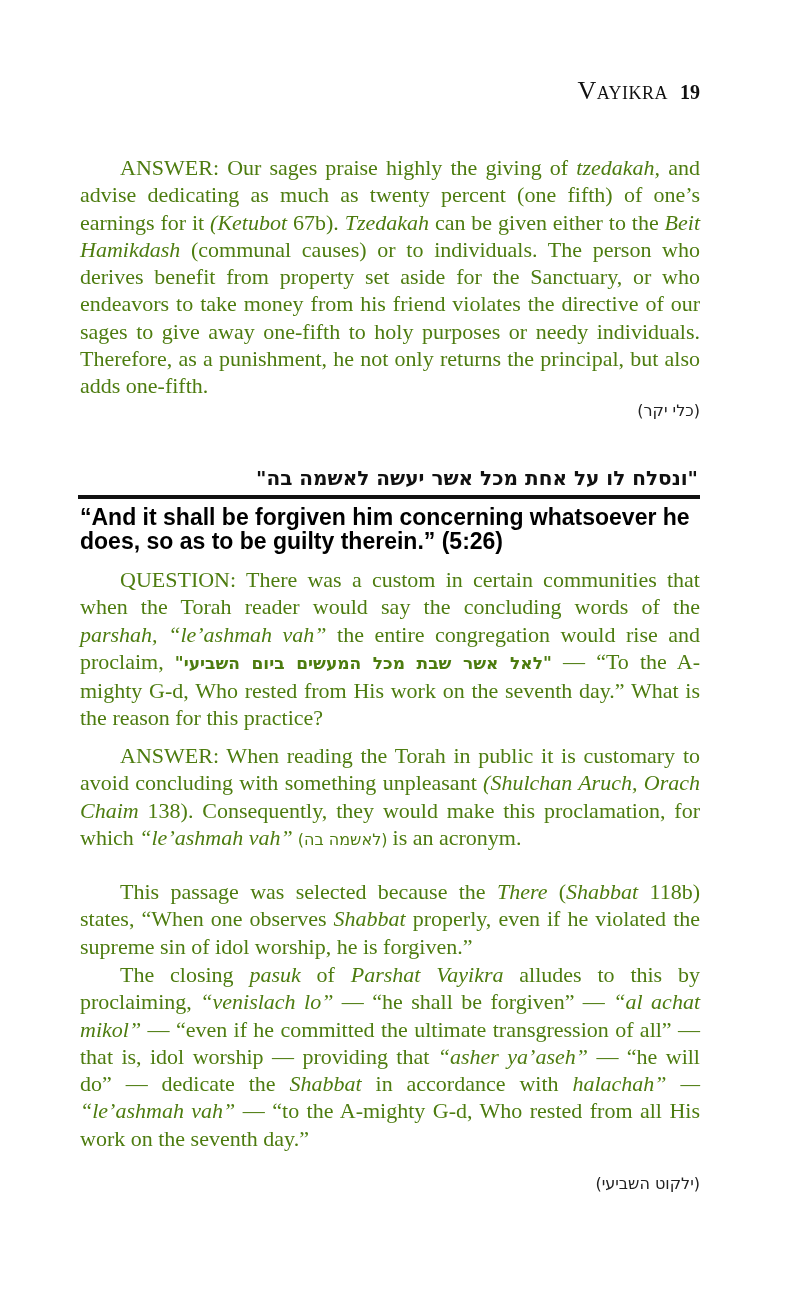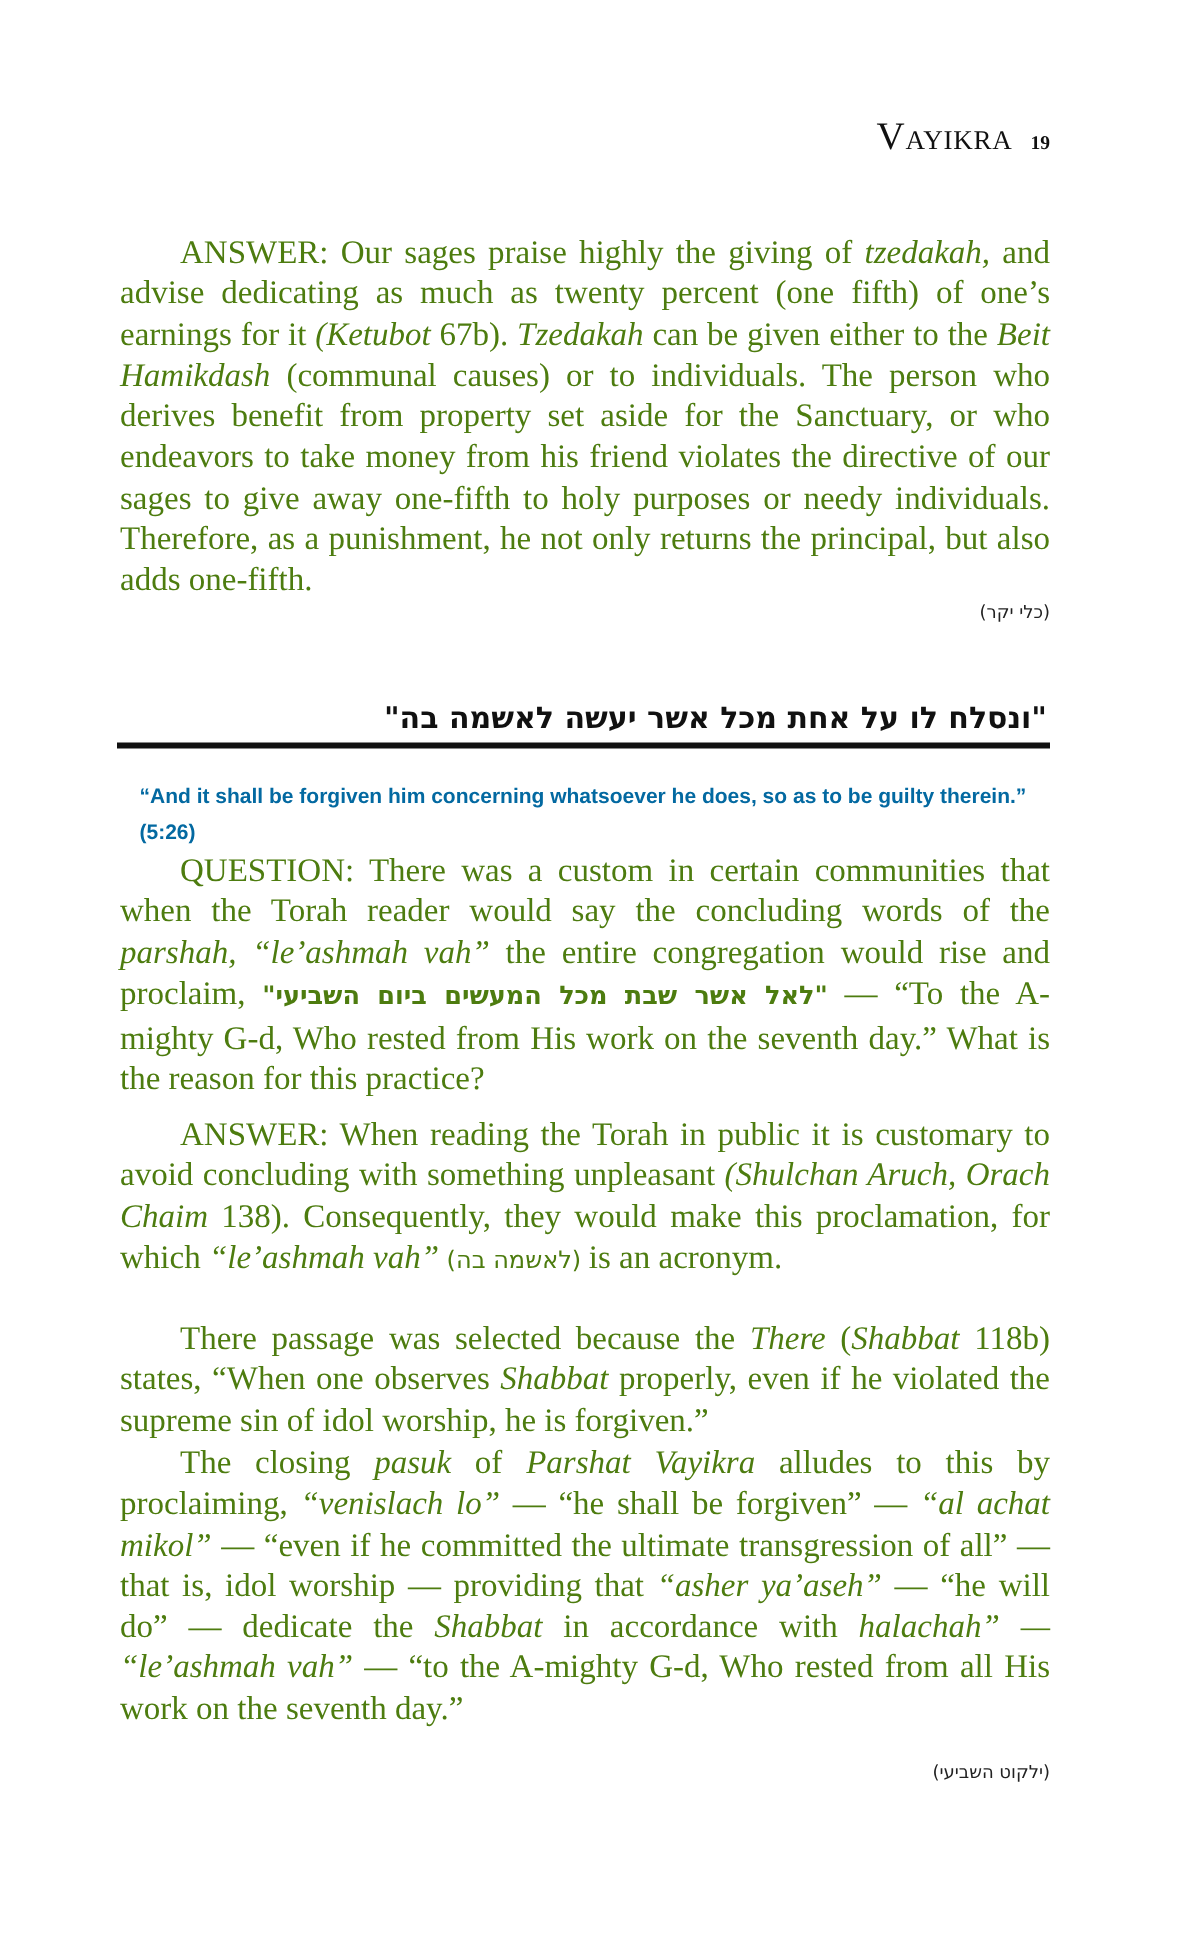--- a/index.html
+++ b/index.html
@@ -3,41 +3,41 @@
 <meta charset="utf-8">
 <style>
   html, body { margin: 0; padding: 0; background: #ffffff; }
   body { width: 800px; height: 1300px; position: relative; overflow: hidden; color: #111; }
   .page { position: absolute; left: 80px; top: 0; width: 620px; }
   .running-head {
     position: absolute; top: 76px; right: 0; text-align: right;
     font-family: "Liberation Serif", "DejaVu Serif", serif; font-size: 19px; color: #111;
   }
   .running-head .book { font-variant: small-caps; letter-spacing: 0.5px; margin-right: 12px; font-size: 26px; }
-  .running-head .num { font-weight: bold; font-size: 13px; }
+  .running-head .num { font-weight: bold; font-size: 20px; }
   .para {
     font-family: "Liberation Serif", "DejaVu Serif", serif;
     font-size: 22px; line-height: 27.3px; text-align: justify; margin: 0;
     text-indent: 40px; color: #4d7c0f;
   }
   .para i { font-style: italic; }
   .heb-inline { font-family: "DejaVu Sans", sans-serif; font-size: 17px; font-weight: bold; }
   .heb-inline-light { font-family: "DejaVu Sans", sans-serif; font-size: 16px; margin-top: 13px; }
   .source {
-    font-family: "DejaVu Sans", sans-serif; font-size: 12px; color: #222;
+    font-family: "DejaVu Sans", sans-serif; font-size: 16px; color: #222;
     text-align: right; direction: rtl; margin: 0;
   }
   .heb-heading {
     font-family: "DejaVu Sans", sans-serif; font-weight: bold; font-size: 20px;
     direction: rtl; text-align: right; margin: 0; color: #111; padding-right: 2px;
   }
   .rule { height: 4px; background: #111; width: 622px; margin-left: -2px; }
   .verse {
     font-family: "Liberation Sans", "DejaVu Sans", sans-serif; font-weight: bold;
-    font-size: 14px; line-height: 24px; margin: 13px; color: #0369a1;
+    font-size: 23px; line-height: 24px; margin: 0; color: #000000;
   }
 </style>
 </head>
 <body>
 
 <div class="page">
 
   <div class="running-head">
     <span class="book">Vayikra</span><span class="num">19</span>
   </div>
@@ -47,19 +47,19 @@
   <p class="source" style="position:absolute; top:401px; right:0;">(כלי יקר)</p>
 
   <p class="heb-heading" style="position:absolute; top:466px; right:0; width:620px;">"ונסלח לו על אחת מכל אשר יעשה לאשמה בה"</p>
   <div class="rule" style="position:absolute; top:495px; left:0;"></div>
   <p class="verse" style="position:absolute; top:505px; left:0; width:620px;">“And it shall be forgiven him concerning whatsoever he does, so as to be guilty therein.” (5:26)</p>
 
   <p class="para" style="position:absolute; top:566px; left:0; width:620px;"><span>QUESTION: There was a custom in certain communities that when the Torah reader would say the concluding words of the </span><i>parshah, “le’ashmah vah”</i><span> the entire congregation would rise and proclaim, </span><span class="heb-inline" dir="rtl">"לאל אשר שבת מכל המעשים ביום השביעי"</span><span> — “To the A-mighty G-d, Who rested from His work on the seventh day.” What is the reason for this practice?</span></p>
 
   <p class="para" style="position:absolute; top:742px; left:0; width:620px;"><span>ANSWER: When reading the Torah in public it is customary to avoid concluding with something unpleasant </span><i>(Shulchan Aruch, Orach Chaim</i><span> 138). Consequently, they would make this proclamation, for which </span><i>“le’ashmah vah”</i><span class="heb-inline-light" dir="rtl"> (לאשמה בה) </span><span>is an acronym.</span></p>
 
-  <p class="para" style="position:absolute; top:878px; left:0; width:620px;"><span>There passage was selected because the </span><i>There</i><span> (</span><i>Shabbat</i><span> 118b) states, “When one observes </span><i>Shabbat</i><span> properly, even if he violated the supreme sin of idol worship, he is forgiven.”</span></p>
+  <p class="para" style="position:absolute; top:878px; left:0; width:620px;"><span>This passage was selected because the </span><i>There</i><span> (</span><i>Shabbat</i><span> 118b) states, “When one observes </span><i>Shabbat</i><span> properly, even if he violated the supreme sin of idol worship, he is forgiven.”</span></p>
 
   <p class="para" style="position:absolute; top:961px; left:0; width:620px;"><span>The closing </span><i>pasuk</i><span> of </span><i>Parshat Vayikra</i><span> alludes to this by proclaiming, </span><i>“venislach lo”</i><span> — “he shall be forgiven” — </span><i>“al achat mikol”</i><span> — “even if he committed the ultimate transgression of all” — that is, idol worship — providing that </span><i>“asher ya’aseh”</i><span> — “he will do” — dedicate the </span><i>Shabbat</i><span> in accordance with </span><i>halachah” — “le’ashmah vah”</i><span> — “to the A-mighty G-d, Who rested from all His work on the seventh day.”</span></p>
 
   <p class="source" style="position:absolute; top:1174px; right:0;">(ילקוט השביעי)</p>
 
 </div>
 
 </body></html>

